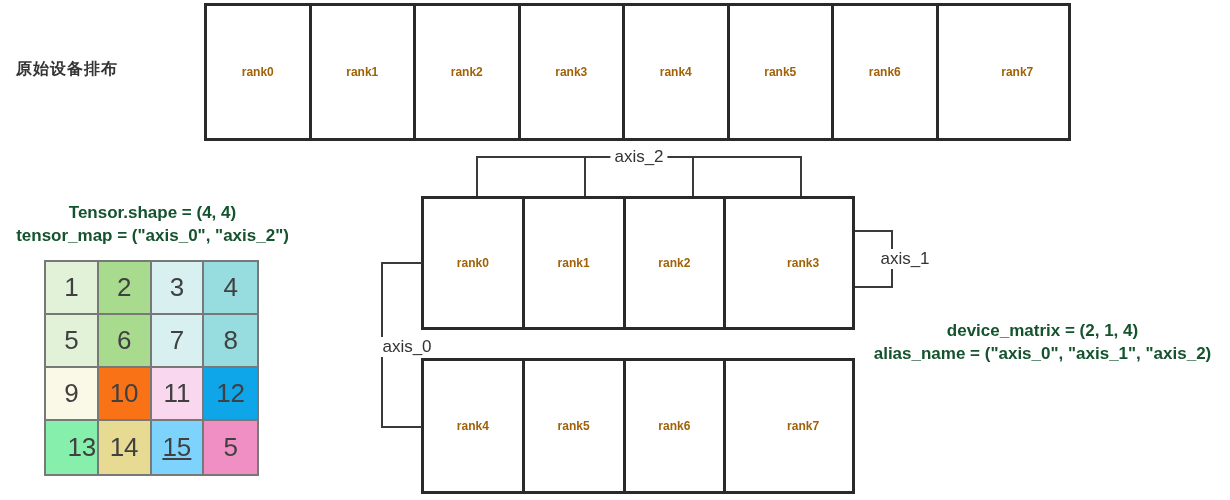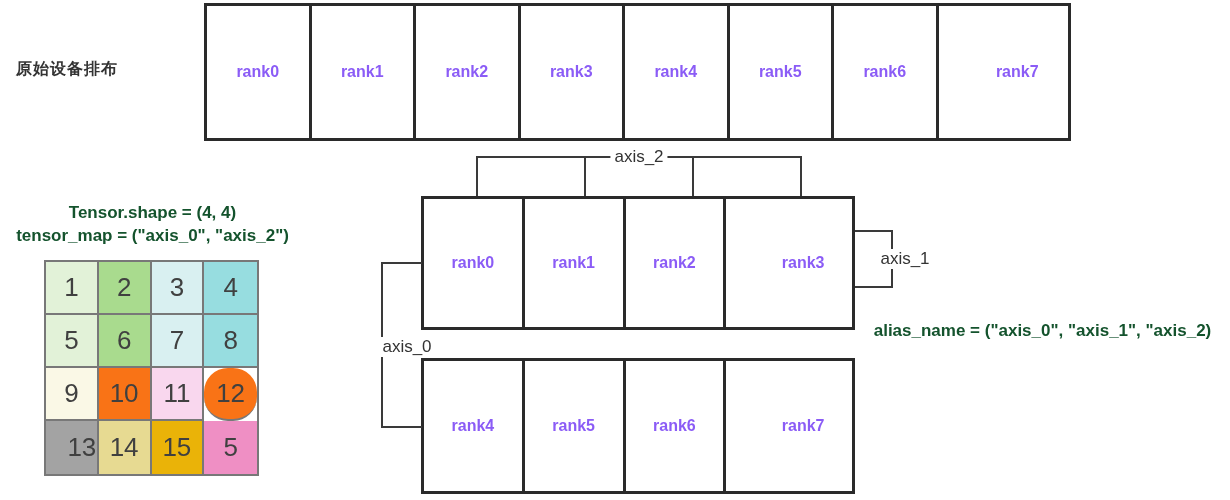--- a/index.html
+++ b/index.html
@@ -8,21 +8,21 @@
     font-family:"Liberation Sans","DejaVu Sans",sans-serif;color:#333333;
   }
   
   .box-row{
     position:absolute;display:flex;box-sizing:border-box;
     border:3px solid #2a2a2a;background:#ffffff;
   }
   .box{
     flex:1 1 0;display:flex;align-items:center;justify-content:center;
     border-right:3px solid #2a2a2a;
-    font-weight:bold;font-size:16px;color:#8b5cf6;box-sizing:border-box;
+    font-weight:bold;font-size:12px;color:#a16207;box-sizing:border-box;
   }
   .box:last-child{border-right:none;padding-left:28px;}
   .top-row{left:204px;top:3px;width:867px;height:138px;}
   .mat-row1{left:421px;top:196px;width:434px;height:134px;}
   .mat-row2{left:421px;top:358px;width:434px;height:136px;}
   
   .hline,.vline{position:absolute;background:#3a3a3a;}
   .hline{height:2px;}
   .vline{width:2px;}
   .axis-label{
@@ -96,40 +96,41 @@
   <div class="hline" style="left:381px;top:262px;width:41px;"></div>
   <div class="hline" style="left:381px;top:426px;width:41px;"></div>
   <div class="axis-label" style="left:407px;top:347px;">axis_0</div>
 
   <div class="hline" style="left:855px;top:230px;width:38px;"></div>
   <div class="vline" style="left:891px;top:230px;height:58px;"></div>
   <div class="hline" style="left:855px;top:286px;width:38px;"></div>
   <div class="axis-label" style="left:905px;top:259px;">axis_1</div>
 
   <div class="caption" style="left:855px;top:319px;width:375px;">
+    <div>device_matrix = (2, 1, 4)</div>
     <div>alias_name = ("axis_0", "axis_1", "axis_2)</div>
   </div>
 
   <div class="caption" style="left:0px;top:201px;width:305px;">
     <div>Tensor.shape = (4, 4)</div>
     <div>tensor_map = ("axis_0", "axis_2")</div>
   </div>
 
   <div class="tensor-grid">
     <div class="tcell" style="background: rgb(226, 242, 216);">1</div>
     <div class="tcell" style="background: rgb(169, 219, 142);">2</div>
     <div class="tcell" style="background: rgb(217, 240, 241);">3</div>
     <div class="tcell" style="background: rgb(151, 221, 224);">4</div>
     <div class="tcell" style="background: rgb(226, 242, 216);">5</div>
     <div class="tcell" style="background: rgb(169, 219, 142);">6</div>
     <div class="tcell" style="background: rgb(217, 240, 241);">7</div>
     <div class="tcell" style="background: rgb(151, 221, 224);">8</div>
     <div class="tcell" style="background: rgb(250, 248, 230);">9</div>
     <div class="tcell" style="background: #f97316;">10</div>
     <div class="tcell" style="background: rgb(249, 215, 238);">11</div>
-    <div class="tcell" style="background: #f97316; border-radius: 24px;">12</div>
-    <div class="tcell" style="background: #a3a3a3; padding-left: 21px;">13</div>
+    <div class="tcell" style="background: #0ea5e9;">12</div>
+    <div class="tcell" style="background: #86efac; padding-left: 21px;">13</div>
     <div class="tcell" style="background: rgb(231, 218, 146);">14</div>
-    <div class="tcell" style="background: #eab308;">15</div>
+    <div class="tcell" style="background: #7dd3fc; text-decoration: underline;">15</div>
     <div class="tcell" style="background: rgb(239, 143, 196);">5</div>
   </div>
 
 </div>
 
 </body></html>

